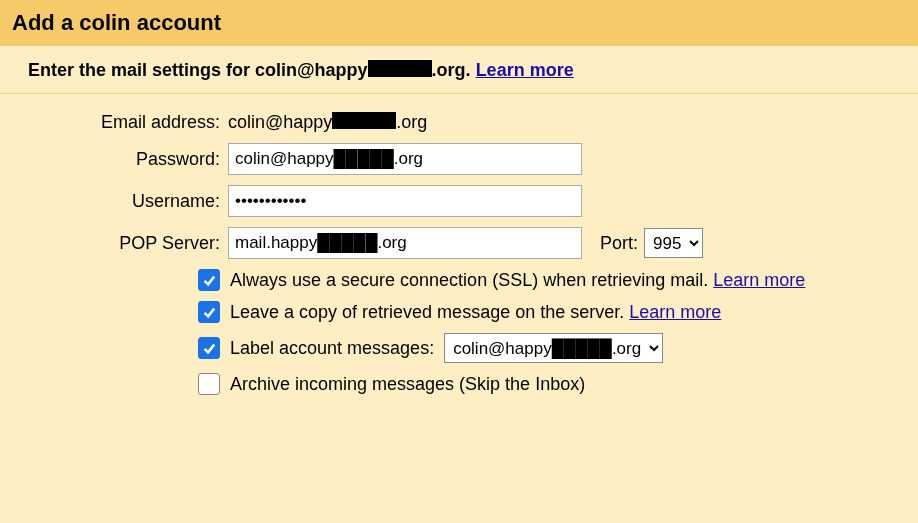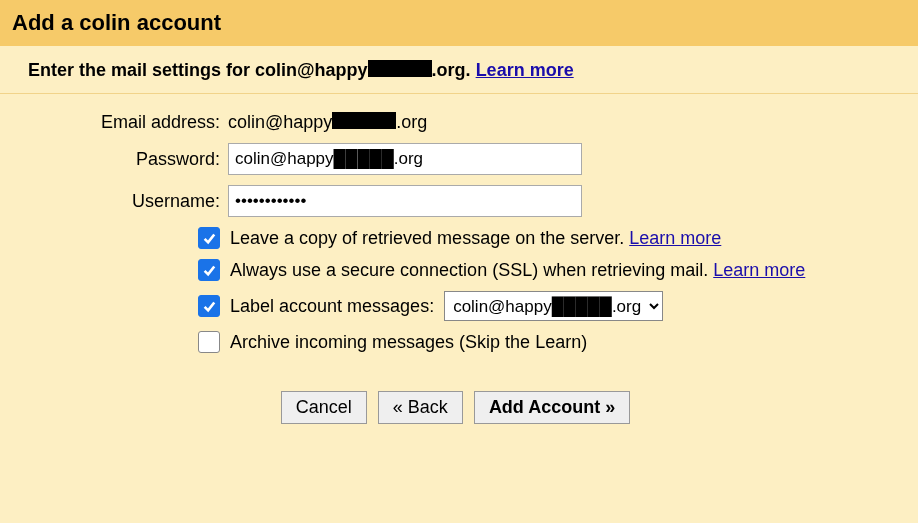--- a/index.html
+++ b/index.html
@@ -147,65 +147,68 @@
   <div class="row">
     <div class="label">Password:</div>
     <input type="text" class="w-text" value="colin@happy█████.org" style="">
   </div>
 
   <div class="row">
     <div class="label">Username:</div>
     <input type="text" class="w-text" value="••••••••••••" style="">
   </div>
 
+  <div class="row">
+    <div class="label">POP Server:</div>
+    <input type="text" class="w-server" value="mail.happy█████.org" style="">
+    <span class="port-label">Port:</span>
+    <select>
+      <option>995</option>
+    </select>
+  </div>
 
   <div class="options">
 
     <div class="opt-row">
       <span class="chk checked">
         <svg viewBox="0 0 16 16">
             <polyline points="3,9 7,13 14,4"></polyline>
           </svg>
       </span>
       <span>
-        <span>Leave a copy of retrieved message on the server. </span><a href="#">Learn more</a>
+        <span>Always use a secure connection (SSL) when retrieving mail. </span><a href="#">Learn more</a>
       </span>
     </div>
 
     <div class="opt-row">
       <span class="chk checked">
         <svg viewBox="0 0 16 16">
             <polyline points="3,9 7,13 14,4"></polyline>
           </svg>
       </span>
       <span>
-        <span>Always use a secure connection (SSL) when retrieving mail. </span><a href="#">Learn more</a>
+        <span>Leave a copy of retrieved message on the server. </span><a href="#">Learn more</a>
       </span>
     </div>
 
     <div class="opt-row">
       <span class="chk checked">
         <svg viewBox="0 0 16 16">
             <polyline points="3,9 7,13 14,4"></polyline>
           </svg>
       </span>
       <span>Label account messages: </span>
       <select>
         <option>colin@happy█████.org</option>
       </select>
     </div>
 
     <div class="opt-row">
       <span class="chk">
         
       </span>
-      <span>Archive incoming messages (Skip the Learn)</span>
-    </div>
-
-  </div>
-
-  <div class="buttons">
-    <button>Cancel</button>
-    <button>« Back</button>
-    <button class="primary">Add Account »</button>
-  </div>
+      <span>Archive incoming messages (Skip the Inbox)</span>
+    </div>
+
+  </div>
+
 
 </div>
 
 </body></html>

